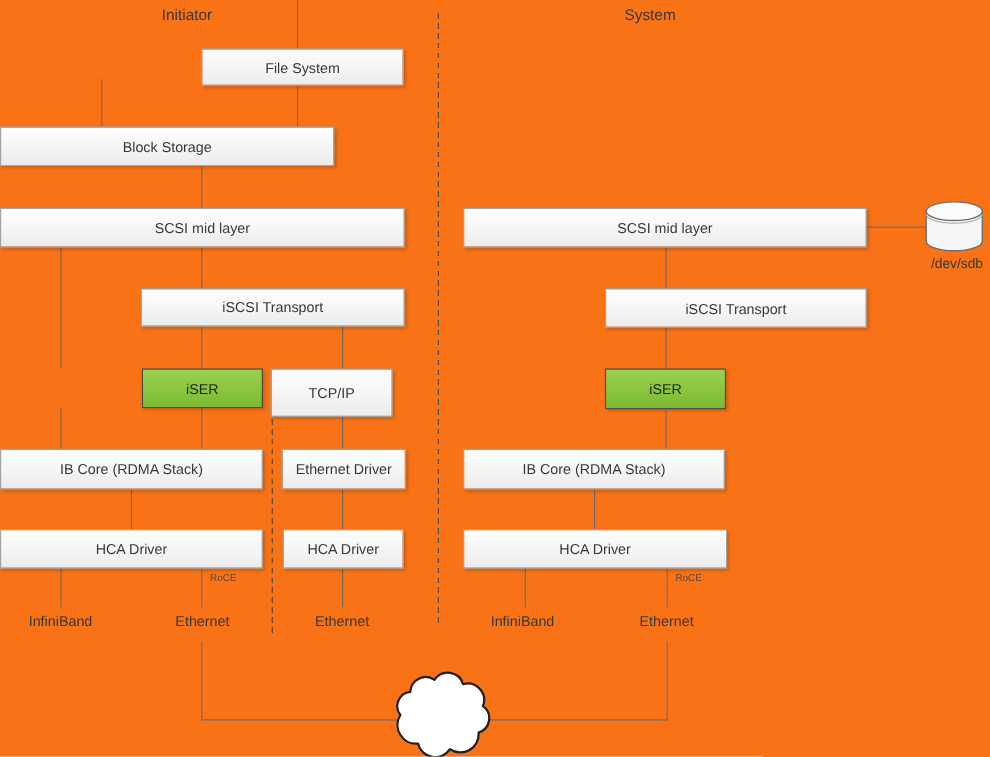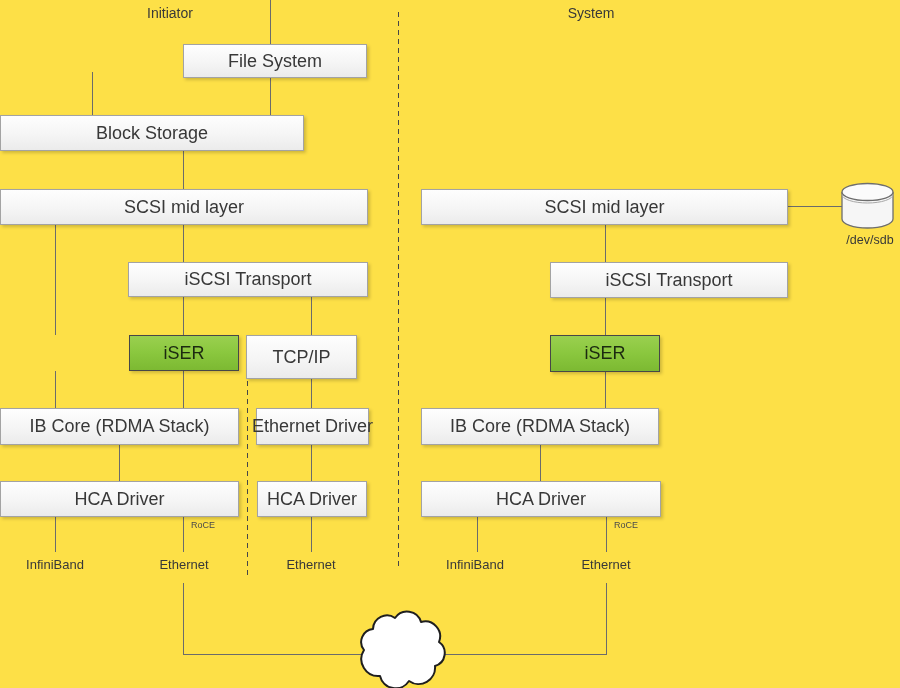--- a/index.html
+++ b/index.html
@@ -1,26 +1,26 @@
 <!DOCTYPE html>
 <html><head>
 <meta charset="utf-8">
 <style>
   html,body{margin:0;padding:0;background:#ffffff;}
   .canvas{
     position:relative;width:900px;height:688px;overflow:hidden;
-    font-family:"Liberation Sans",sans-serif;color:#3a3a3a;background:#fde047;
+    font-family:"Liberation Sans",sans-serif;color:#3a3a3a;background:#f97316;
   }
   .box{
     position:absolute;box-sizing:border-box;
     border:1px solid #a3a3a3;
     background:linear-gradient(180deg,#fefefe 0%,#f5f5f5 55%,#ebebeb 100%);
     box-shadow:2px 2px 3px rgba(0,0,0,0.18);
     display:flex;align-items:center;justify-content:center;
-    font-size:18px;color:#383838;white-space:nowrap;
+    font-size:13px;color:#383838;white-space:nowrap;
   }
   .box.green{
     border:1px solid #474747;
     background:linear-gradient(180deg,#9ad04f 0%,#8ac73e 50%,#7cb932 100%);
     color:#1c2a10;
   }
   .vline{position:absolute;width:1px;background:#6b6b6b;}
   .hline{position:absolute;height:1px;background:#6b6b6b;}
   .vdash{
     position:absolute;width:1px;

